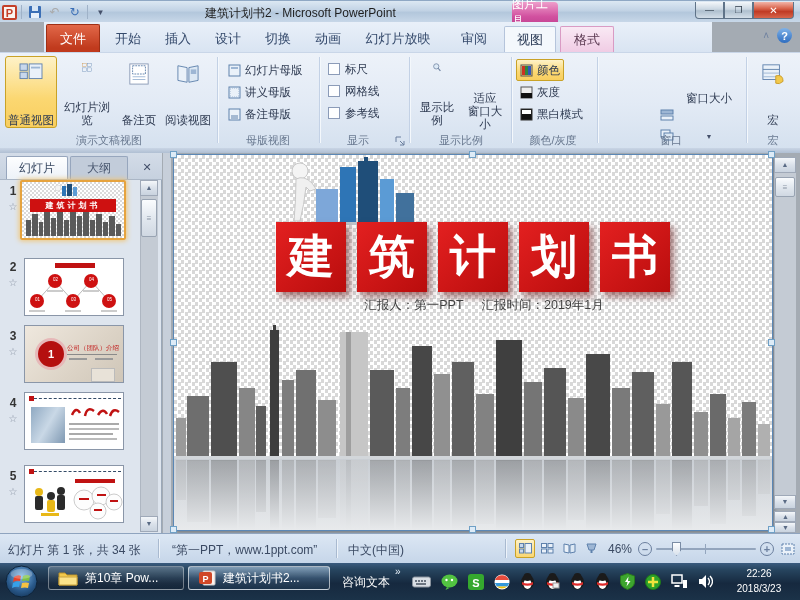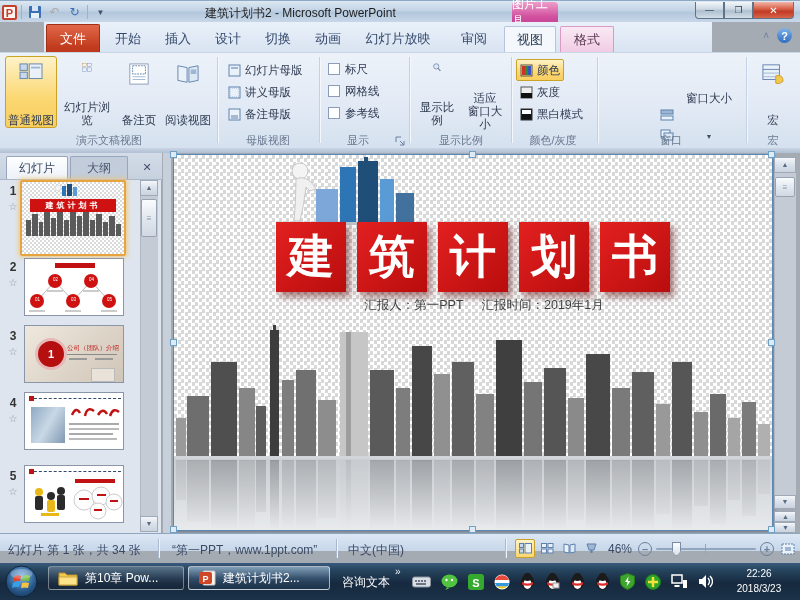--- a/index.html
+++ b/index.html
@@ -69,21 +69,21 @@
   .pane-tabs{position:absolute;left:0;top:0;width:162px;height:26px;background:linear-gradient(#D3DCE8,#C6D1DF);border-bottom:1px solid #AAB6C6;}
   .ptab{position:absolute;top:3px;height:23px;display:flex;align-items:center;justify-content:center;
     font-size:12px;color:#3A4A63;border:1px solid #97A6BD;border-bottom:none;border-radius:2px 2px 0 0;box-sizing:border-box;}
   .ptab.on{background:linear-gradient(#FDFEFF,#EDF2F8);}
   .ptab.off{background:#C2CCDA;color:#4A5870;}
   .pane-x{position:absolute;left:138px;top:5px;width:18px;height:18px;display:flex;align-items:center;justify-content:center;
     color:#44506A;font-size:11px;}
   .thumb-num{position:absolute;left:5px;width:16px;font-size:12px;font-weight:bold;color:#333;text-align:center;}
   .thumb-star{position:absolute;left:5px;width:16px;font-size:10px;color:#8A93A3;text-align:center;}
   .thumb{position:absolute;left:24px;width:100px;height:58px;background:#fff;border:1px solid #8A96A8;box-sizing:border-box;overflow:hidden;}
-  .thumb.sel1{left:20px;width:106px;height:76px;border:2px solid #E6A33E;box-shadow:0 0 5px 1px #F0C678;border-radius:2px;}
+  .thumb.sel1{left:20px;width:106px;height:60px;border:2px solid #E6A33E;box-shadow:0 0 5px 1px #F0C678;border-radius:2px;}
   .checker{background:repeating-conic-gradient(#FFFFFF 0% 25%, #D8D8D8 0% 50%);background-size:7px 7px;}
   .checker-sm{background:repeating-conic-gradient(#FFFFFF 0% 25%, #DADADA 0% 50%);background-size:4px 4px;}
 
   .vscroll-btn{position:absolute;left:774px;width:22px;background:linear-gradient(#F4F7FA,#DAE1EA 50%,#C9D3DF);
     border:1px solid #9FA9B8;box-sizing:border-box;display:flex;align-items:center;justify-content:center;
     font-size:7px;color:#5A6B85;line-height:6px;}
   .vtrack{position:absolute;left:774px;width:22px;background:#C4CBD4;border-left:1px solid #AEB6C1;box-sizing:border-box;}
   .vthumb{position:absolute;left:775px;width:20px;background:linear-gradient(#FAFCFE,#E2E8EF 50%,#D0D8E2);
     border:1px solid #98A3B2;border-radius:2px;box-sizing:border-box;display:flex;align-items:center;justify-content:center;color:#8A94A4;font-size:8px;}
 
@@ -91,21 +91,21 @@
   .slide{position:absolute;left:174px;top:2px;width:598px;height:375px;background:#fff;
     outline:1px solid #5B87B5;box-shadow:2px 2px 4px rgba(40,50,60,.45);}
   .slide-lower{position:absolute;left:0;top:303px;width:598px;height:72px;background:linear-gradient(#C9CED4,#E8EAEC);}
   .handle{position:absolute;width:7px;height:7px;background:#DDEBF7;border:1px solid #6FA0C6;box-sizing:border-box;z-index:5;}
   .blk{position:absolute;top:67px;width:70px;height:70px;background:linear-gradient(135deg,#E32020,#B90D0D);
     box-shadow:4px 5px 7px rgba(90,0,0,.5);display:flex;align-items:center;justify-content:center;
     color:#fff;font-size:46px;font-weight:bold;}
   .byline{position:absolute;left:160px;top:142px;width:300px;text-align:center;font-size:12.5px;color:#3F3F3F;white-space:nowrap;}
 
   
-  .statusbar{left:0;top:533px;width:800px;height:18px;background:linear-gradient(#DCE7F4,#C6D6E9);
+  .statusbar{left:0;top:533px;width:800px;height:30px;background:linear-gradient(#DCE7F4,#C6D6E9);
     border-top:1px solid #8FA4BF;box-sizing:border-box;color:#3B4A63;}
   .sb-item{position:absolute;top:8px;font-size:12px;white-space:nowrap;}
   .sb-sep{position:absolute;top:5px;width:1px;height:19px;background:#A9BAD0;box-shadow:1px 0 0 #EDF3FA;}
   .sb-view{position:absolute;top:5px;width:20px;height:19px;display:flex;align-items:center;justify-content:center;border-radius:2px;}
   .sb-view.on{background:linear-gradient(#FEF2C8,#FBD771);border:1px solid #C9A227;box-sizing:border-box;}
   .zoom-circ{position:absolute;top:8px;width:14px;height:14px;border:1.5px solid #6B7F9E;border-radius:50%;box-sizing:border-box;
     display:flex;align-items:center;justify-content:center;color:#6B7F9E;font-size:11px;line-height:10px;font-weight:bold;}
   .zoom-track{position:absolute;top:14px;left:656px;width:100px;height:2px;background:#93A5BD;border-radius:1px;}
   .zoom-tick{position:absolute;top:10px;left:705px;width:1px;height:10px;background:#93A5BD;}
   .zoom-thumb{position:absolute;top:8px;left:672px;width:9px;height:14px;background:linear-gradient(#FDFEFF,#D9E2EC);

